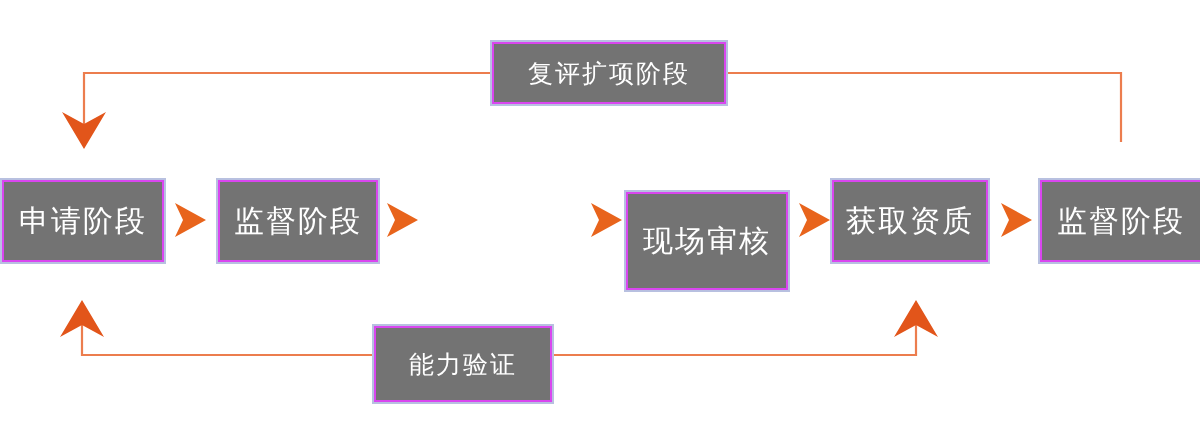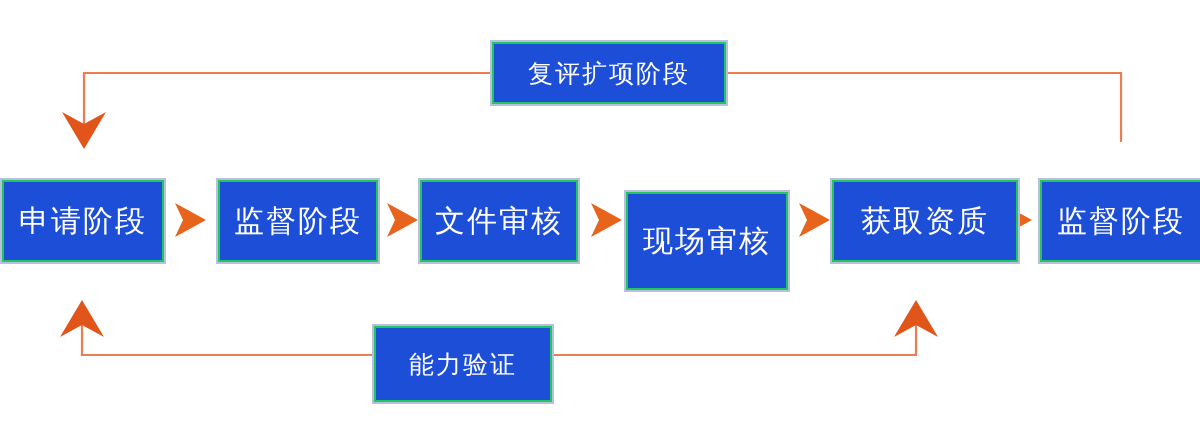--- a/index.html
+++ b/index.html
@@ -23,22 +23,22 @@
     left: 0;
     top: 0;
     width: 1200px;
     height: 433px;
     z-index: 1;
   }
   
   .node {
     position: absolute;
     box-sizing: border-box;
-    background: #1d4ed8;
-    border: 2px solid #22c55e;
+    background: #737373;
+    border: 2px solid #d946ef;
     outline: 2px solid #b8c0e0;
     display: flex;
     align-items: center;
     justify-content: center;
     z-index: 3;
   }
   .node-label {
     color: #ffffff;
     font-size: 30px;
     letter-spacing: 2px;
@@ -97,29 +97,26 @@
   </div>
 
   <div class="node" style="left:2px; top:180px; width:162px; height:82px;">
     <span class="node-label">申请阶段</span>
   </div>
 
   <div class="node" style="left:218px; top:180px; width:160px; height:82px;">
     <span class="node-label">监督阶段</span>
   </div>
 
-  <div class="node" style="left:420px; top:180px; width:158px; height:82px;">
-    <span class="node-label">文件审核</span>
-  </div>
 
   <div class="node" style="left:626px; top:192px; width:162px; height:98px;">
     <span class="node-label">现场审核</span>
   </div>
 
-  <div class="node" style="left:832px; top:180px; width:186px; height:82px;">
+  <div class="node" style="left:832px; top:180px; width:156px; height:82px;">
     <span class="node-label">获取资质</span>
   </div>
 
   <div class="node" style="left:1040px; top:180px; width:162px; height:82px;">
     <span class="node-label">监督阶段</span>
   </div>
 
   <div class="node loop" style="left:374px; top:326px; width:178px; height:76px;">
     <span class="node-label">能力验证</span>
   </div>

